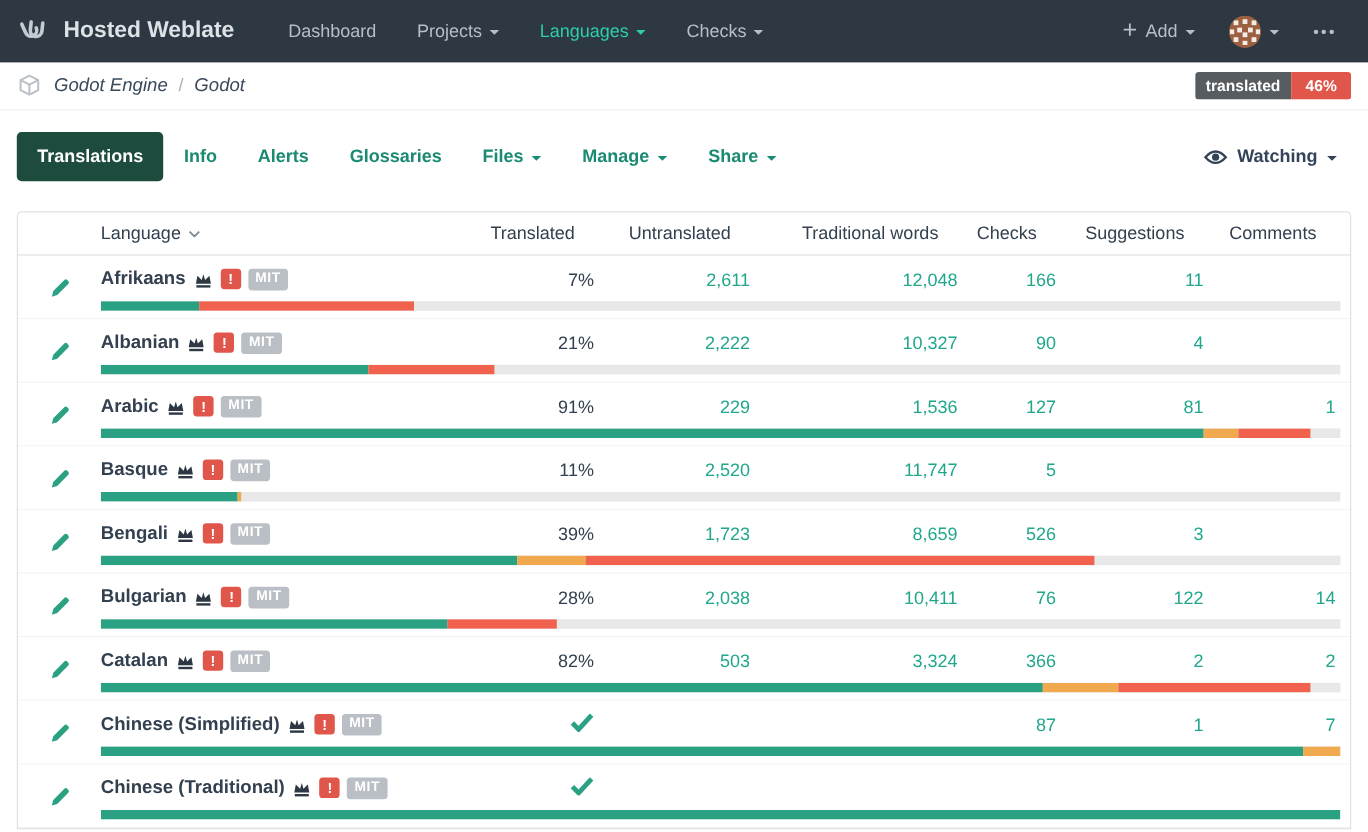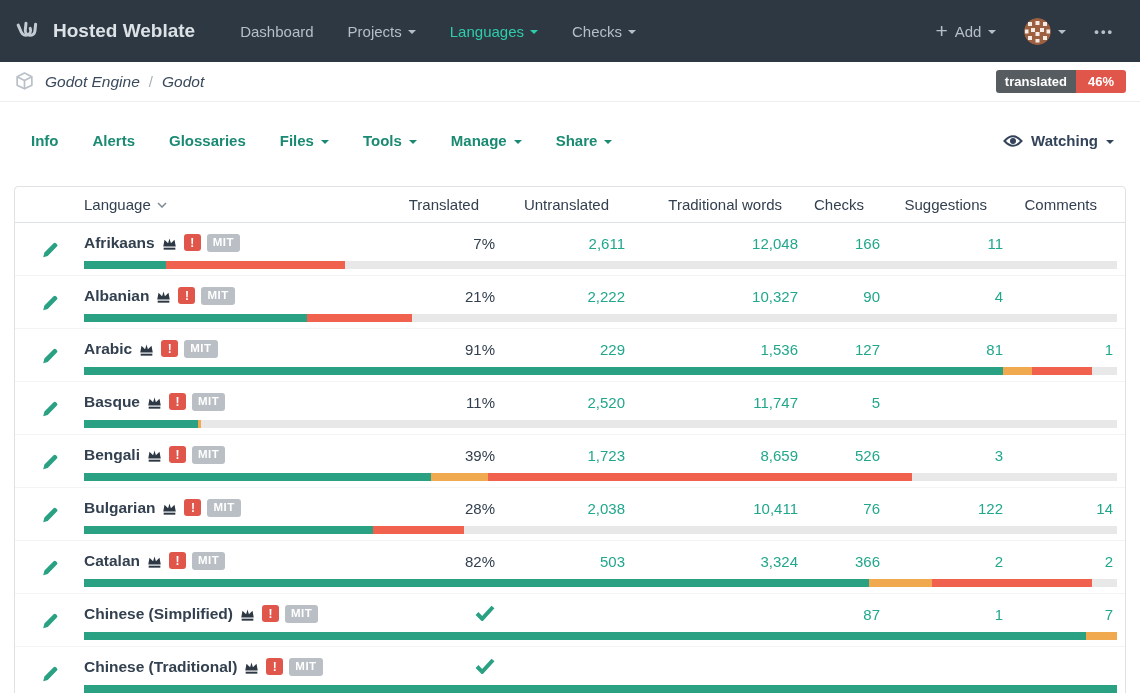--- a/index.html
+++ b/index.html
@@ -1,20 +1,20 @@
 <!DOCTYPE html>
 <html style="--accent: #2eccaa; --link-green: #21a78c; --green: #2aa183; --orange: #f0a94f; --red: #f0614e; --badge-red: #e0564a; --bar-bg: #e8e8e8;"><head>
 <meta charset="utf-8">
 <style>
   * { box-sizing: border-box; margin: 0; padding: 0; }
   html,body { width:1140px; height:693px; overflow:hidden; background:#fff;
     font-family:"Liberation Sans","DejaVu Sans",sans-serif; color:#33404f; }
 
   
-  .navbar { height:62px; background:#2d3843; display:flex; align-items:center;
+  .navbar { height:52px; background:#2d3843; display:flex; align-items:center;
     padding:0 26px 0 12px; }
   .logo { display:flex; align-items:center; margin-right:10px; }
   .brand { color:#dde2e6; font-size:19px; font-weight:bold; margin-right:28px; white-space:nowrap; }
   .nav-links { display:flex; align-items:center; }
   .nav-link { color:#b6bfc7; font-size:15px; margin:0 17px; display:inline-flex;
     align-items:center; gap:6px; cursor:pointer; text-decoration:none; white-space:nowrap; }
   .nav-link.active { color:var(--accent,#2eccaa); }
   .caret { width:0; height:0; border-left:4px solid transparent; border-right:4px solid transparent;
     border-top:4px solid currentColor; display:inline-block; margin-top:2px; }
   .nav-right { margin-left:auto; display:flex; align-items:center; gap:28px; color:#b6bfc7; }
@@ -162,35 +162,34 @@
   <span class="crumb-sep">/</span>
   <a class="crumb">Godot</a>
   <span class="badge-group">
     <span class="badge-label">translated</span>
     <span class="badge-value">46%</span>
   </span>
 </div>
 
 <div class="tabs-bar">
   <div id="tabs-container" style="display:flex;align-items:center;">
+      <a class="tab active">
+        <span>Translations</span>
+      </a>
       <a class="tab">
         <span>Info</span>
       </a>
       <a class="tab">
         <span>Alerts</span>
       </a>
       <a class="tab">
         <span>Glossaries</span>
       </a>
       <a class="tab">
         <span>Files</span>
-        <i class="caret"></i>
-      </a>
-      <a class="tab">
-        <span>Tools</span>
         <i class="caret"></i>
       </a>
       <a class="tab">
         <span>Manage</span>
         <i class="caret"></i>
       </a>
       <a class="tab">
         <span>Share</span>
         <i class="caret"></i>
       </a>

